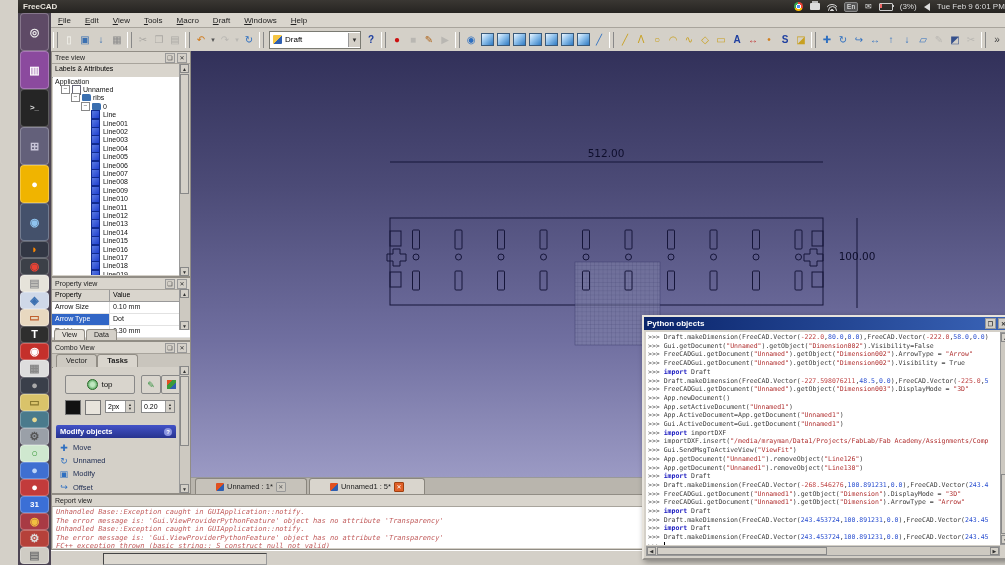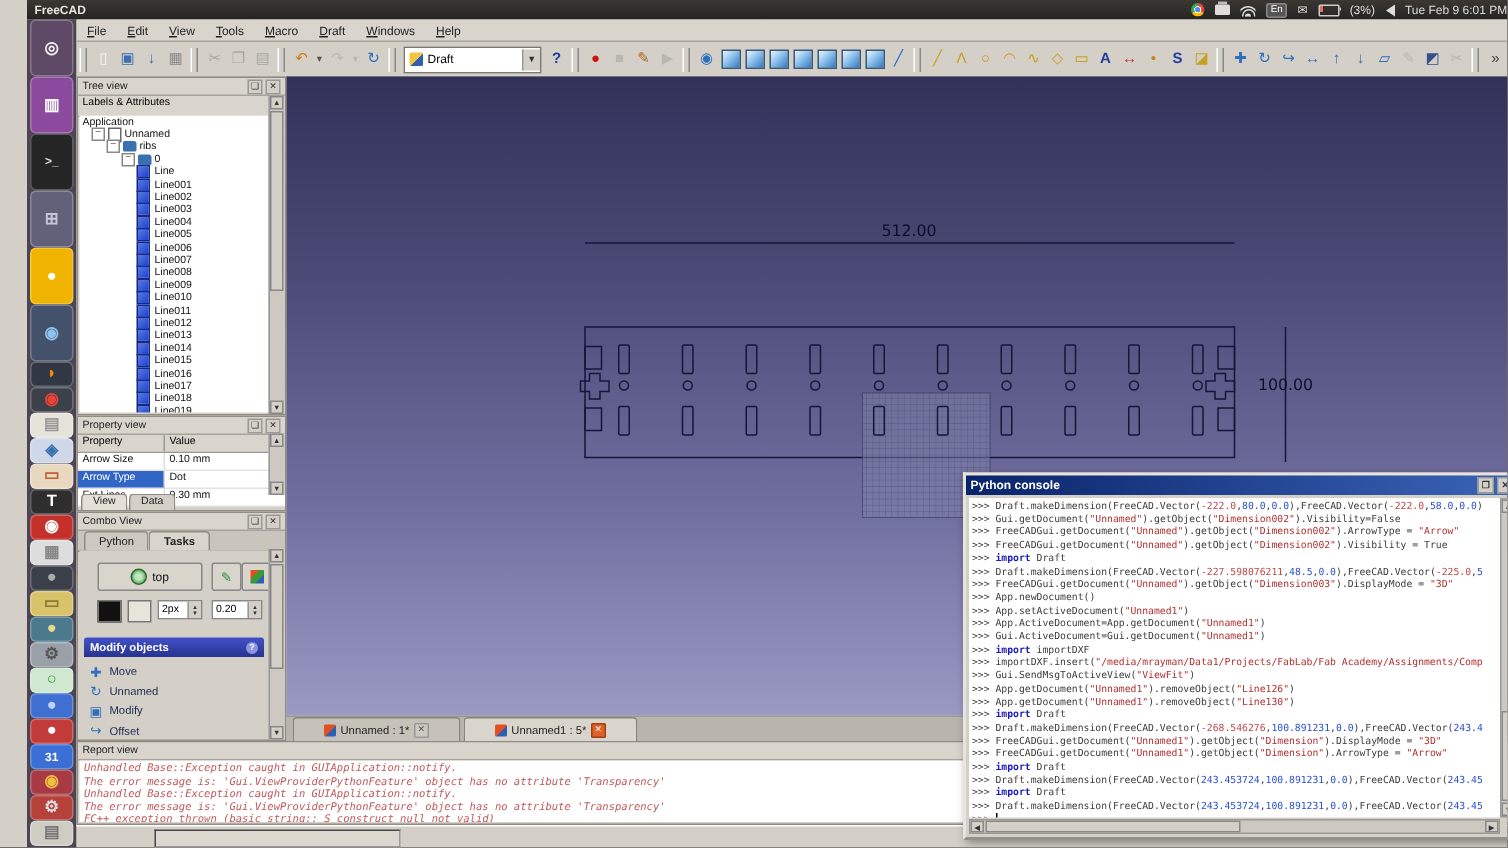--- a/index.html
+++ b/index.html
@@ -594,21 +594,21 @@
 
   <div id="combo-view" class="abs panel">
     <div class="panel-title">
       <span>Combo View</span>
       <span class="pt-btns">
           <span class="pt-btn">❏</span>
           <span class="pt-btn">✕</span>
         </span>
     </div>
     <div class="cv-tabs" id="cv-tabs">
-        <span class="cv-tab">Python</span>
+        <span class="cv-tab">Vector</span>
         <span class="cv-tab active">Tasks</span>
       </div>
     <div id="cv-body">
       <div id="top-btn">
         <span class="tb-ic-green"></span>
         <span>top</span>
       </div>
       <div class="sq-btn" style="left:88px;">
           <span style="color:#2f8f3a;">✎</span>
         </div>
@@ -748,21 +748,21 @@
     </div>
   </div>
 
   <div id="status-bar" class="abs">
     <div id="status-field"></div>
     <span id="status-readout">300.90 x 321.07 mm</span>
   </div>
 
   <div id="py-console" class="abs">
     <div id="py-title">
-      <span>Python console</span>
+      <span>Python objects</span>
       <span class="pt-btns" style="margin-left:auto;">
         <span class="pt-btn">❐</span>
         <span class="pt-btn">✕</span>
       </span>
     </div>
     <div id="py-body"><div>&gt;&gt;&gt; Draft.makeDimension(FreeCAD.Vector(<span class="tok-neg">-222.0</span>,<span class="tok-num">80.0</span>,<span class="tok-num">0.0</span>),FreeCAD.Vector(<span class="tok-neg">-222.0</span>,<span class="tok-num">58.0</span>,<span class="tok-num">0.0</span>)</div><div>&gt;&gt;&gt; Gui.getDocument(<span class="tok-str">"Unnamed"</span>).getObject(<span class="tok-str">"Dimension002"</span>).Visibility=False</div><div>&gt;&gt;&gt; FreeCADGui.getDocument(<span class="tok-str">"Unnamed"</span>).getObject(<span class="tok-str">"Dimension002"</span>).ArrowType = <span class="tok-str">"Arrow"</span></div><div>&gt;&gt;&gt; FreeCADGui.getDocument(<span class="tok-str">"Unnamed"</span>).getObject(<span class="tok-str">"Dimension002"</span>).Visibility = True</div><div>&gt;&gt;&gt; <span class="tok-kw">import</span> Draft</div><div>&gt;&gt;&gt; Draft.makeDimension(FreeCAD.Vector(<span class="tok-neg">-227.598076211</span>,<span class="tok-num">48.5</span>,<span class="tok-num">0.0</span>),FreeCAD.Vector(<span class="tok-neg">-225.0</span>,<span class="tok-num">5</span></div><div>&gt;&gt;&gt; FreeCADGui.getDocument(<span class="tok-str">"Unnamed"</span>).getObject(<span class="tok-str">"Dimension003"</span>).DisplayMode = <span class="tok-str">"3D"</span></div><div>&gt;&gt;&gt; App.newDocument()</div><div>&gt;&gt;&gt; App.setActiveDocument(<span class="tok-str">"Unnamed1"</span>)</div><div>&gt;&gt;&gt; App.ActiveDocument=App.getDocument(<span class="tok-str">"Unnamed1"</span>)</div><div>&gt;&gt;&gt; Gui.ActiveDocument=Gui.getDocument(<span class="tok-str">"Unnamed1"</span>)</div><div>&gt;&gt;&gt; <span class="tok-kw">import</span> importDXF</div><div>&gt;&gt;&gt; importDXF.insert(<span class="tok-str">"/media/mrayman/Data1/Projects/FabLab/Fab Academy/Assignments/Comp</span></div><div>&gt;&gt;&gt; Gui.SendMsgToActiveView(<span class="tok-str">"ViewFit"</span>)</div><div>&gt;&gt;&gt; App.getDocument(<span class="tok-str">"Unnamed1"</span>).removeObject(<span class="tok-str">"Line126"</span>)</div><div>&gt;&gt;&gt; App.getDocument(<span class="tok-str">"Unnamed1"</span>).removeObject(<span class="tok-str">"Line130"</span>)</div><div>&gt;&gt;&gt; <span class="tok-kw">import</span> Draft</div><div>&gt;&gt;&gt; Draft.makeDimension(FreeCAD.Vector(<span class="tok-neg">-268.546276</span>,<span class="tok-num">100.891231</span>,<span class="tok-num">0.0</span>),FreeCAD.Vector(<span class="tok-num">243.4</span></div><div>&gt;&gt;&gt; FreeCADGui.getDocument(<span class="tok-str">"Unnamed1"</span>).getObject(<span class="tok-str">"Dimension"</span>).DisplayMode = <span class="tok-str">"3D"</span></div><div>&gt;&gt;&gt; FreeCADGui.getDocument(<span class="tok-str">"Unnamed1"</span>).getObject(<span class="tok-str">"Dimension"</span>).ArrowType = <span class="tok-str">"Arrow"</span></div><div>&gt;&gt;&gt; <span class="tok-kw">import</span> Draft</div><div>&gt;&gt;&gt; Draft.makeDimension(FreeCAD.Vector(<span class="tok-num">243.453724</span>,<span class="tok-num">100.891231</span>,<span class="tok-num">0.0</span>),FreeCAD.Vector(<span class="tok-num">243.45</span></div><div>&gt;&gt;&gt; <span class="tok-kw">import</span> Draft</div><div>&gt;&gt;&gt; Draft.makeDimension(FreeCAD.Vector(<span class="tok-num">243.453724</span>,<span class="tok-num">100.891231</span>,<span class="tok-num">0.0</span>),FreeCAD.Vector(<span class="tok-num">243.45</span></div><div>&gt;&gt;&gt; <span class="caret"></span></div></div>
     <div id="py-vscroll">
       <span class="vs-arrow" style="top:0;">▲</span>
       <span class="vs-thumb" style="bottom:10px;height:60px;"></span>
       <span class="vs-arrow" style="bottom:0;">▼</span>

